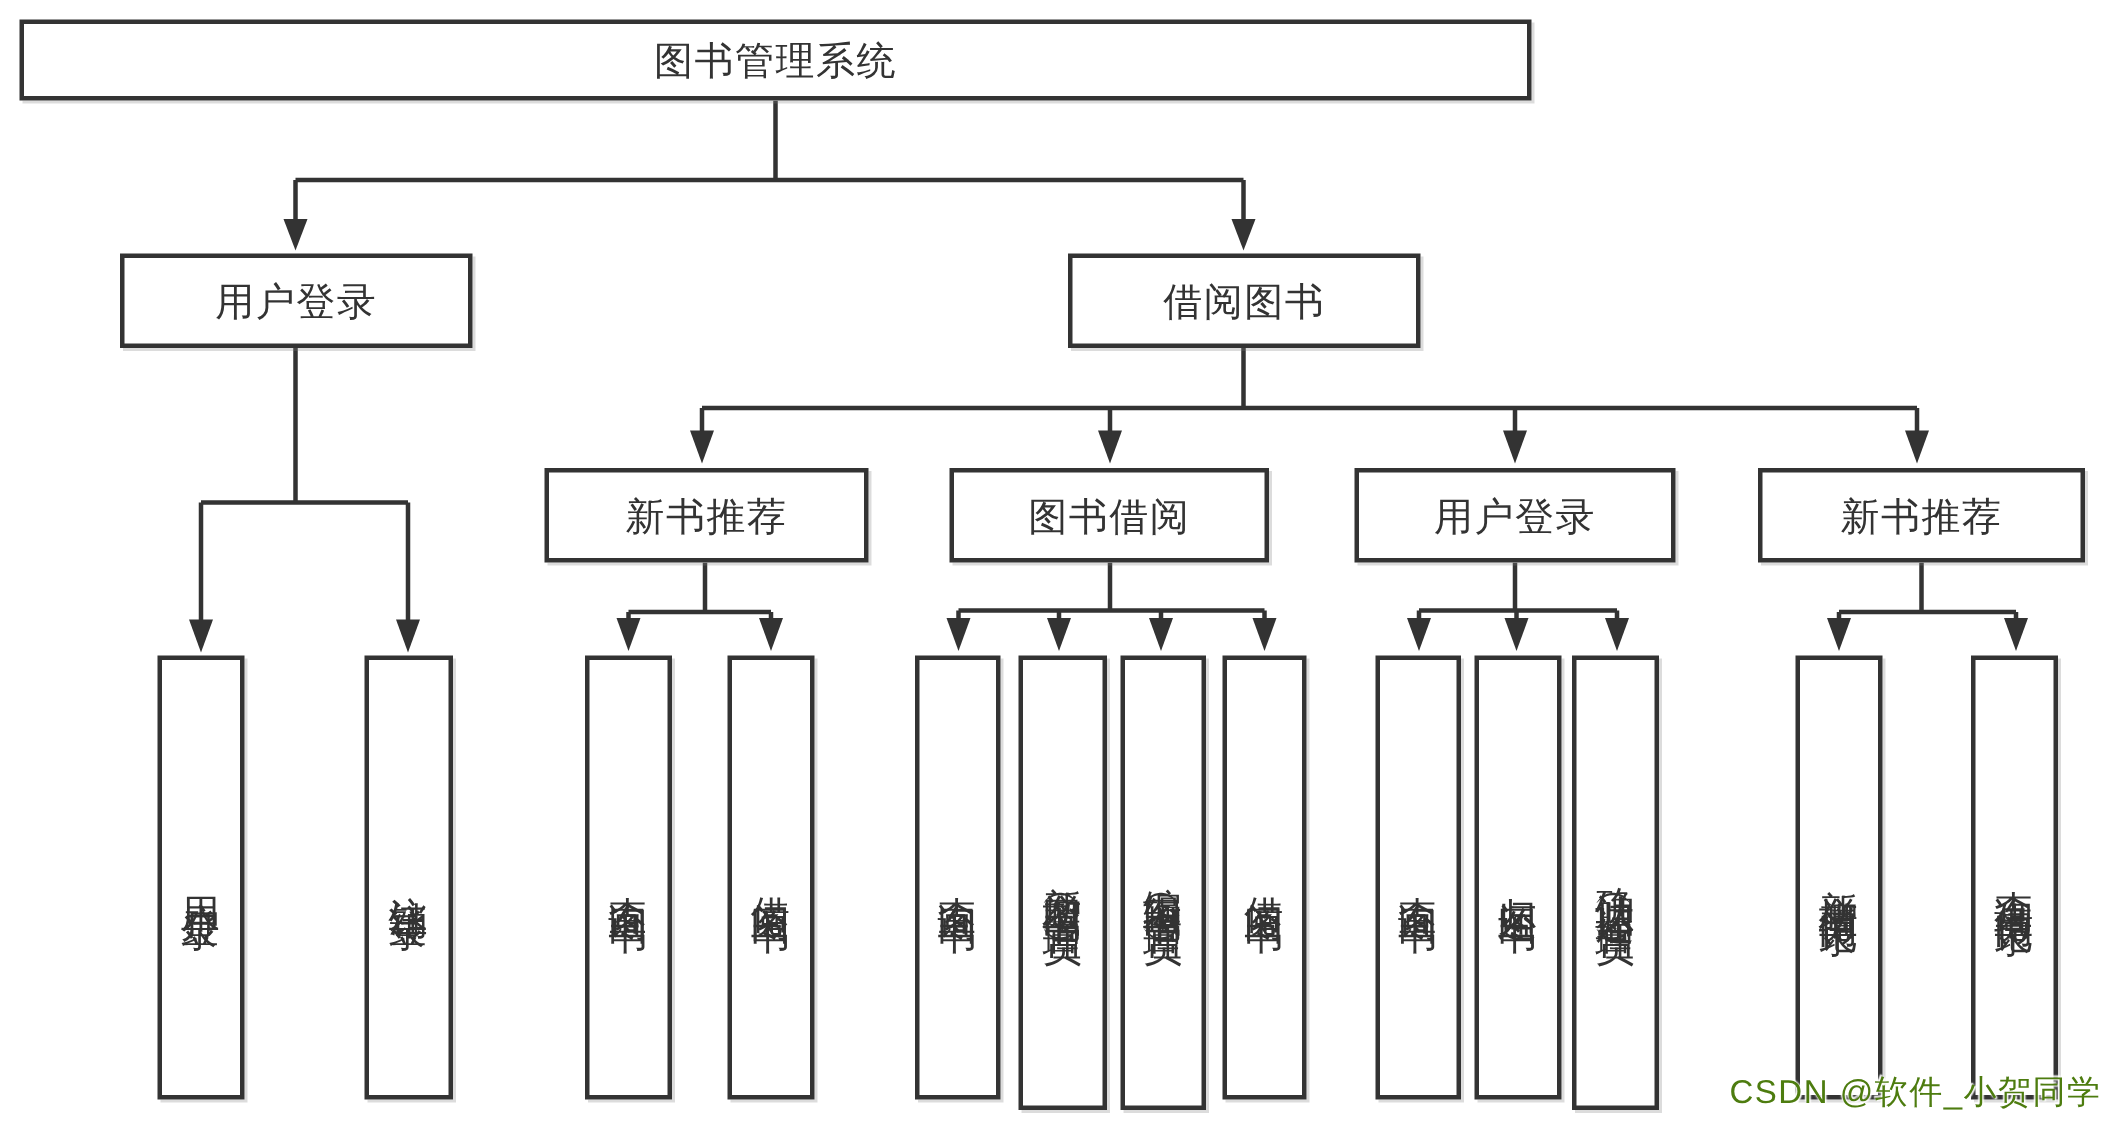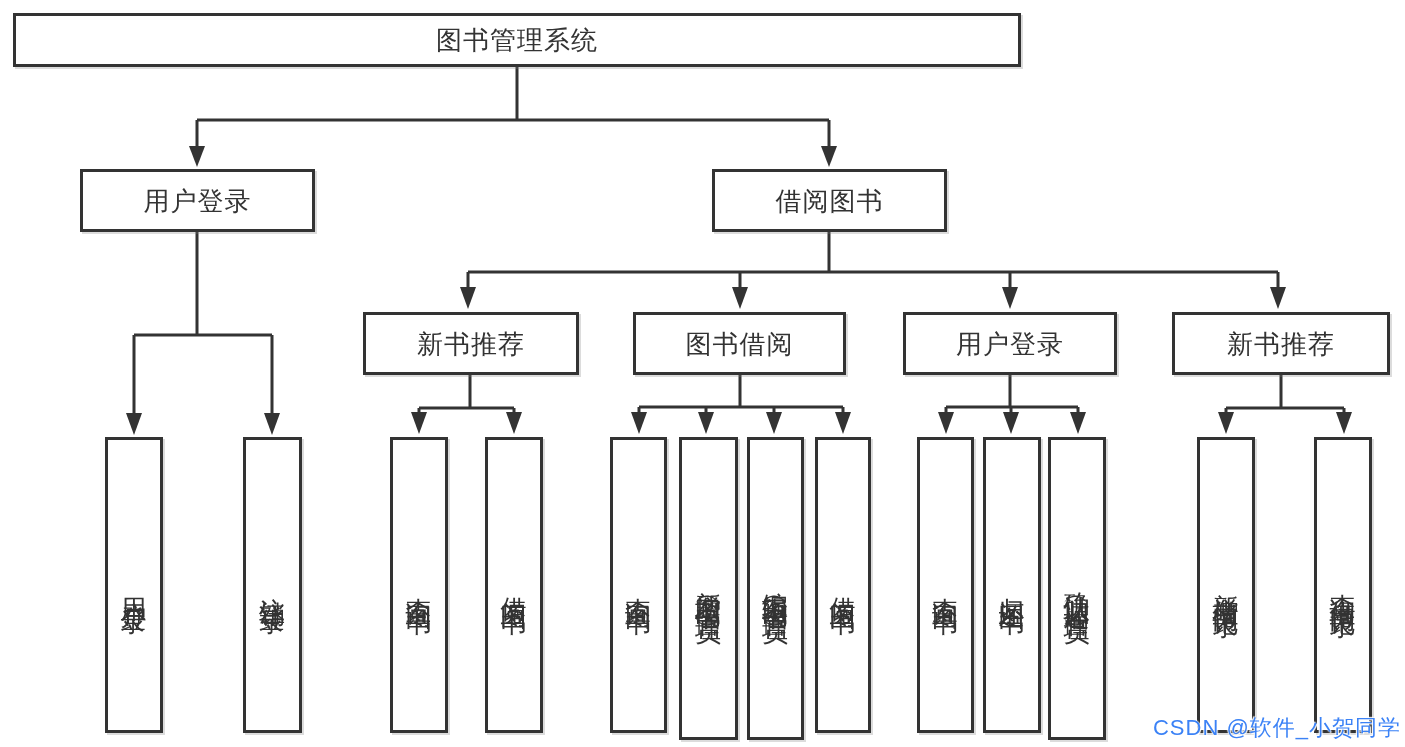--- a/index.html
+++ b/index.html
@@ -13,21 +13,21 @@
     display:flex;align-items:center;justify-content:center;
     font-size:26px;line-height:1;letter-spacing:1px;z-index:2;overflow:hidden;
     box-shadow:2px 2px 0 rgba(130,130,130,.28);
   }
   .box.v{
     writing-mode:vertical-rl;text-orientation:mixed;
     letter-spacing:4px;font-size:26px;
   }
   .watermark{
     position:absolute;right:4px;bottom:4px;z-index:5;
-    font-size:22px;letter-spacing:1px;color:#3b82f6;
+    font-size:22px;letter-spacing:1px;color:#4d7c0f;
     text-shadow:0 0 2px #fff,1px 1px 1px #fff,-1px -1px 1px #fff;
     white-space:nowrap;
   }
 </style>
 </head>
 <body>
 
 <div class="stage">
 
   <svg class="wires" width="1405" height="747" viewBox="0 0 1405 747">

